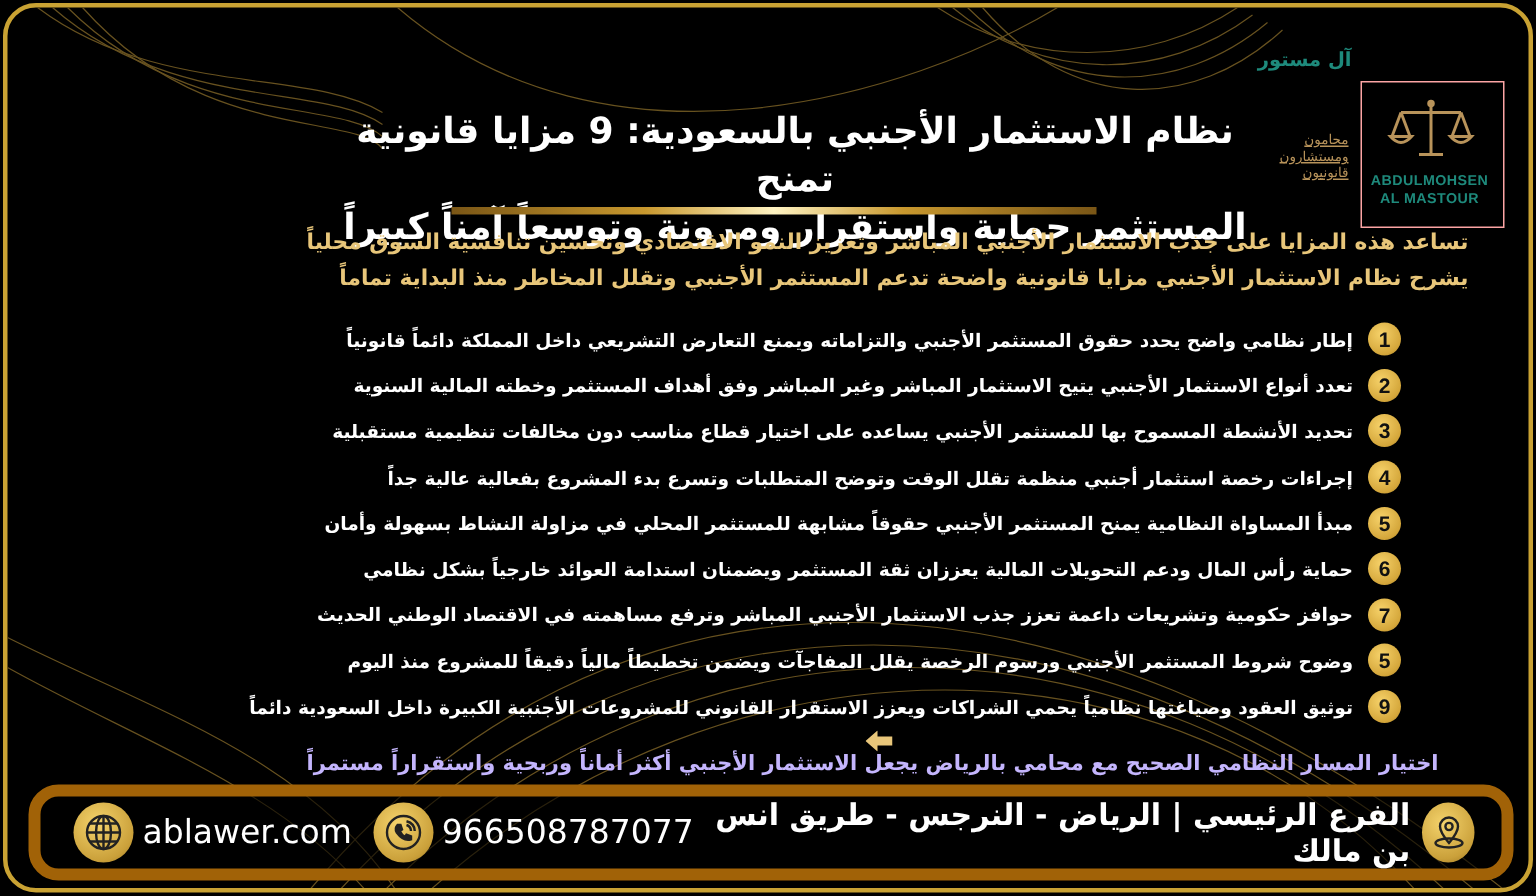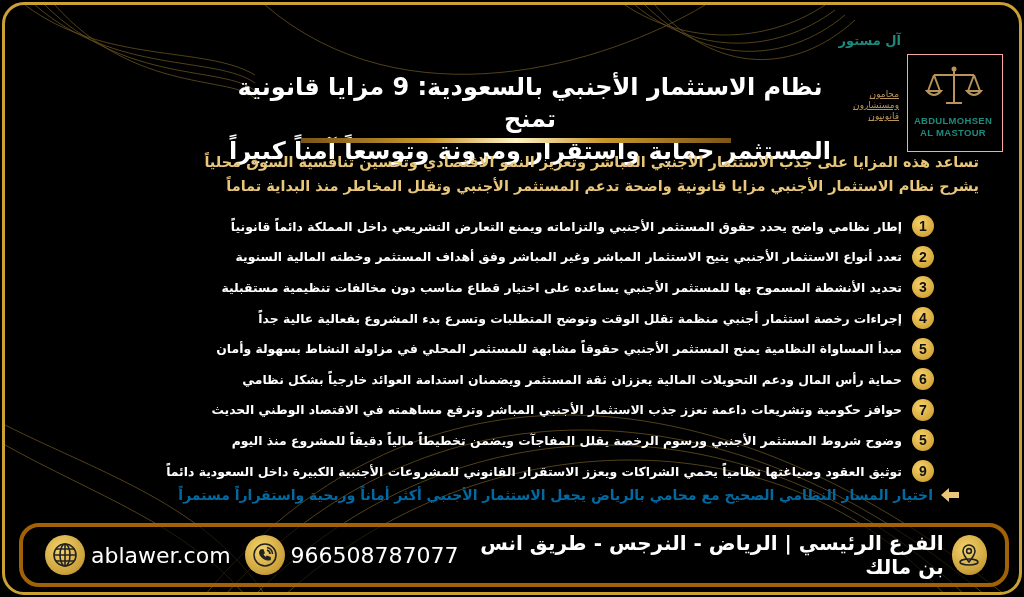--- a/index.html
+++ b/index.html
@@ -49,28 +49,28 @@
   .badge {
     flex: 0 0 22px; width: 22px; height: 22px; border-radius: 50%;
     background: radial-gradient(circle at 40% 35%, #f6d26a, #d4a63a 70%, #a27b22);
     color: #111; font-weight: bold; font-size: 14px; line-height: 22px; text-align: center;
     margin-left: 10px; font-family: "Liberation Sans", sans-serif;
   }
   .item-text { color: #fff; font-size: 12.4px; white-space: nowrap; font-weight: bold; }
 
   .conclusion {
     position: absolute; right: 60px; top: 482px; direction: rtl; display: flex; align-items: center;
-    color: #0369a1; font-weight: bold; font-size: 14px; white-space: nowrap;
+    color: #c4b5fd; font-weight: bold; font-size: 14px; white-space: nowrap; flex-direction: column;
   }
   .arrow-icon { width: 18px; height: 14px; margin-left: 8px; }
 
   
   .footer {
     position: absolute; left: 14px; top: 518px; width: 990px; height: 64px;
-    border: 4px solid #a16207; border-radius: 20px; display: flex; align-items: center;
+    border: 8px solid #a16207; border-radius: 20px; display: flex; align-items: center;
     justify-content: space-between; padding: 0 18px 0 22px; background: rgba(0,0,0,0.6);
   }
   .f-left { display: flex; align-items: center; gap: 14px; }
   .f-item { display: flex; align-items: center; gap: 6px; }
   .gold-circle {
     width: 40px; height: 40px; border-radius: 50%;
     background: radial-gradient(circle at 40% 35%, #f4d36c, #caa03a 70%, #9a7420);
     display: flex; align-items: center; justify-content: center;
   }
   .f-text { color: #fff; font-family: "DejaVu Sans", sans-serif; font-size: 22px; }

